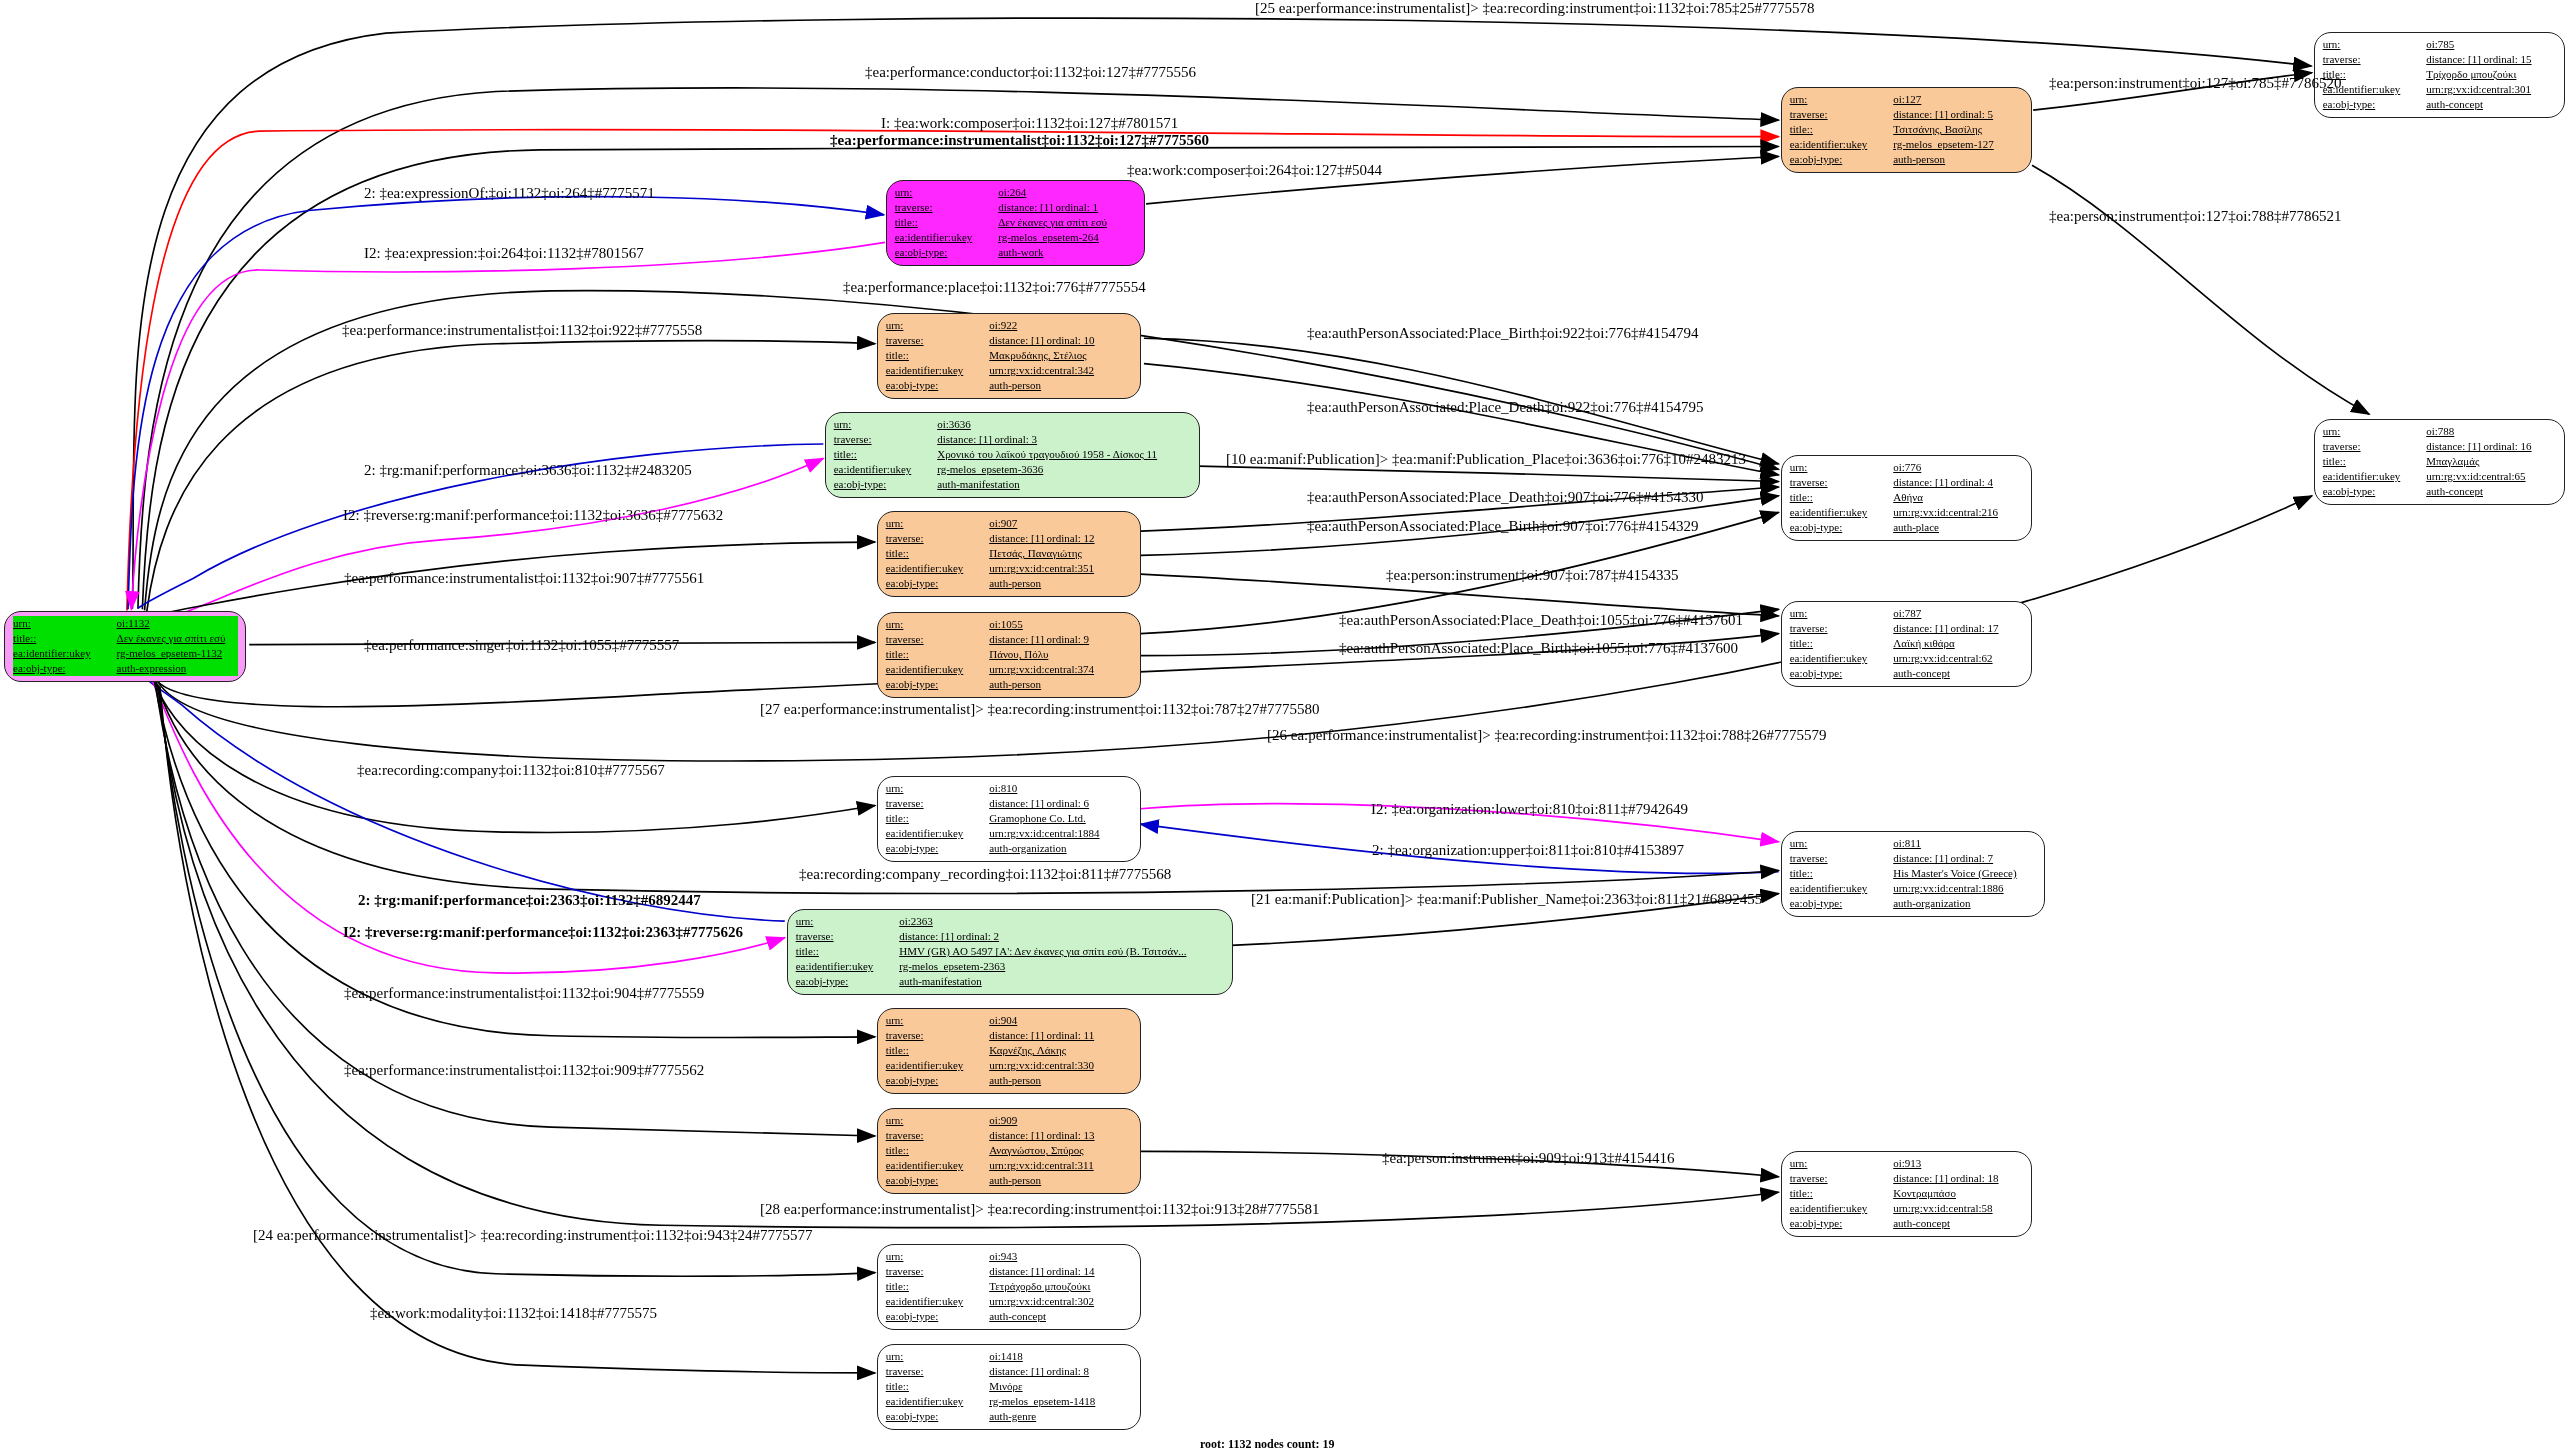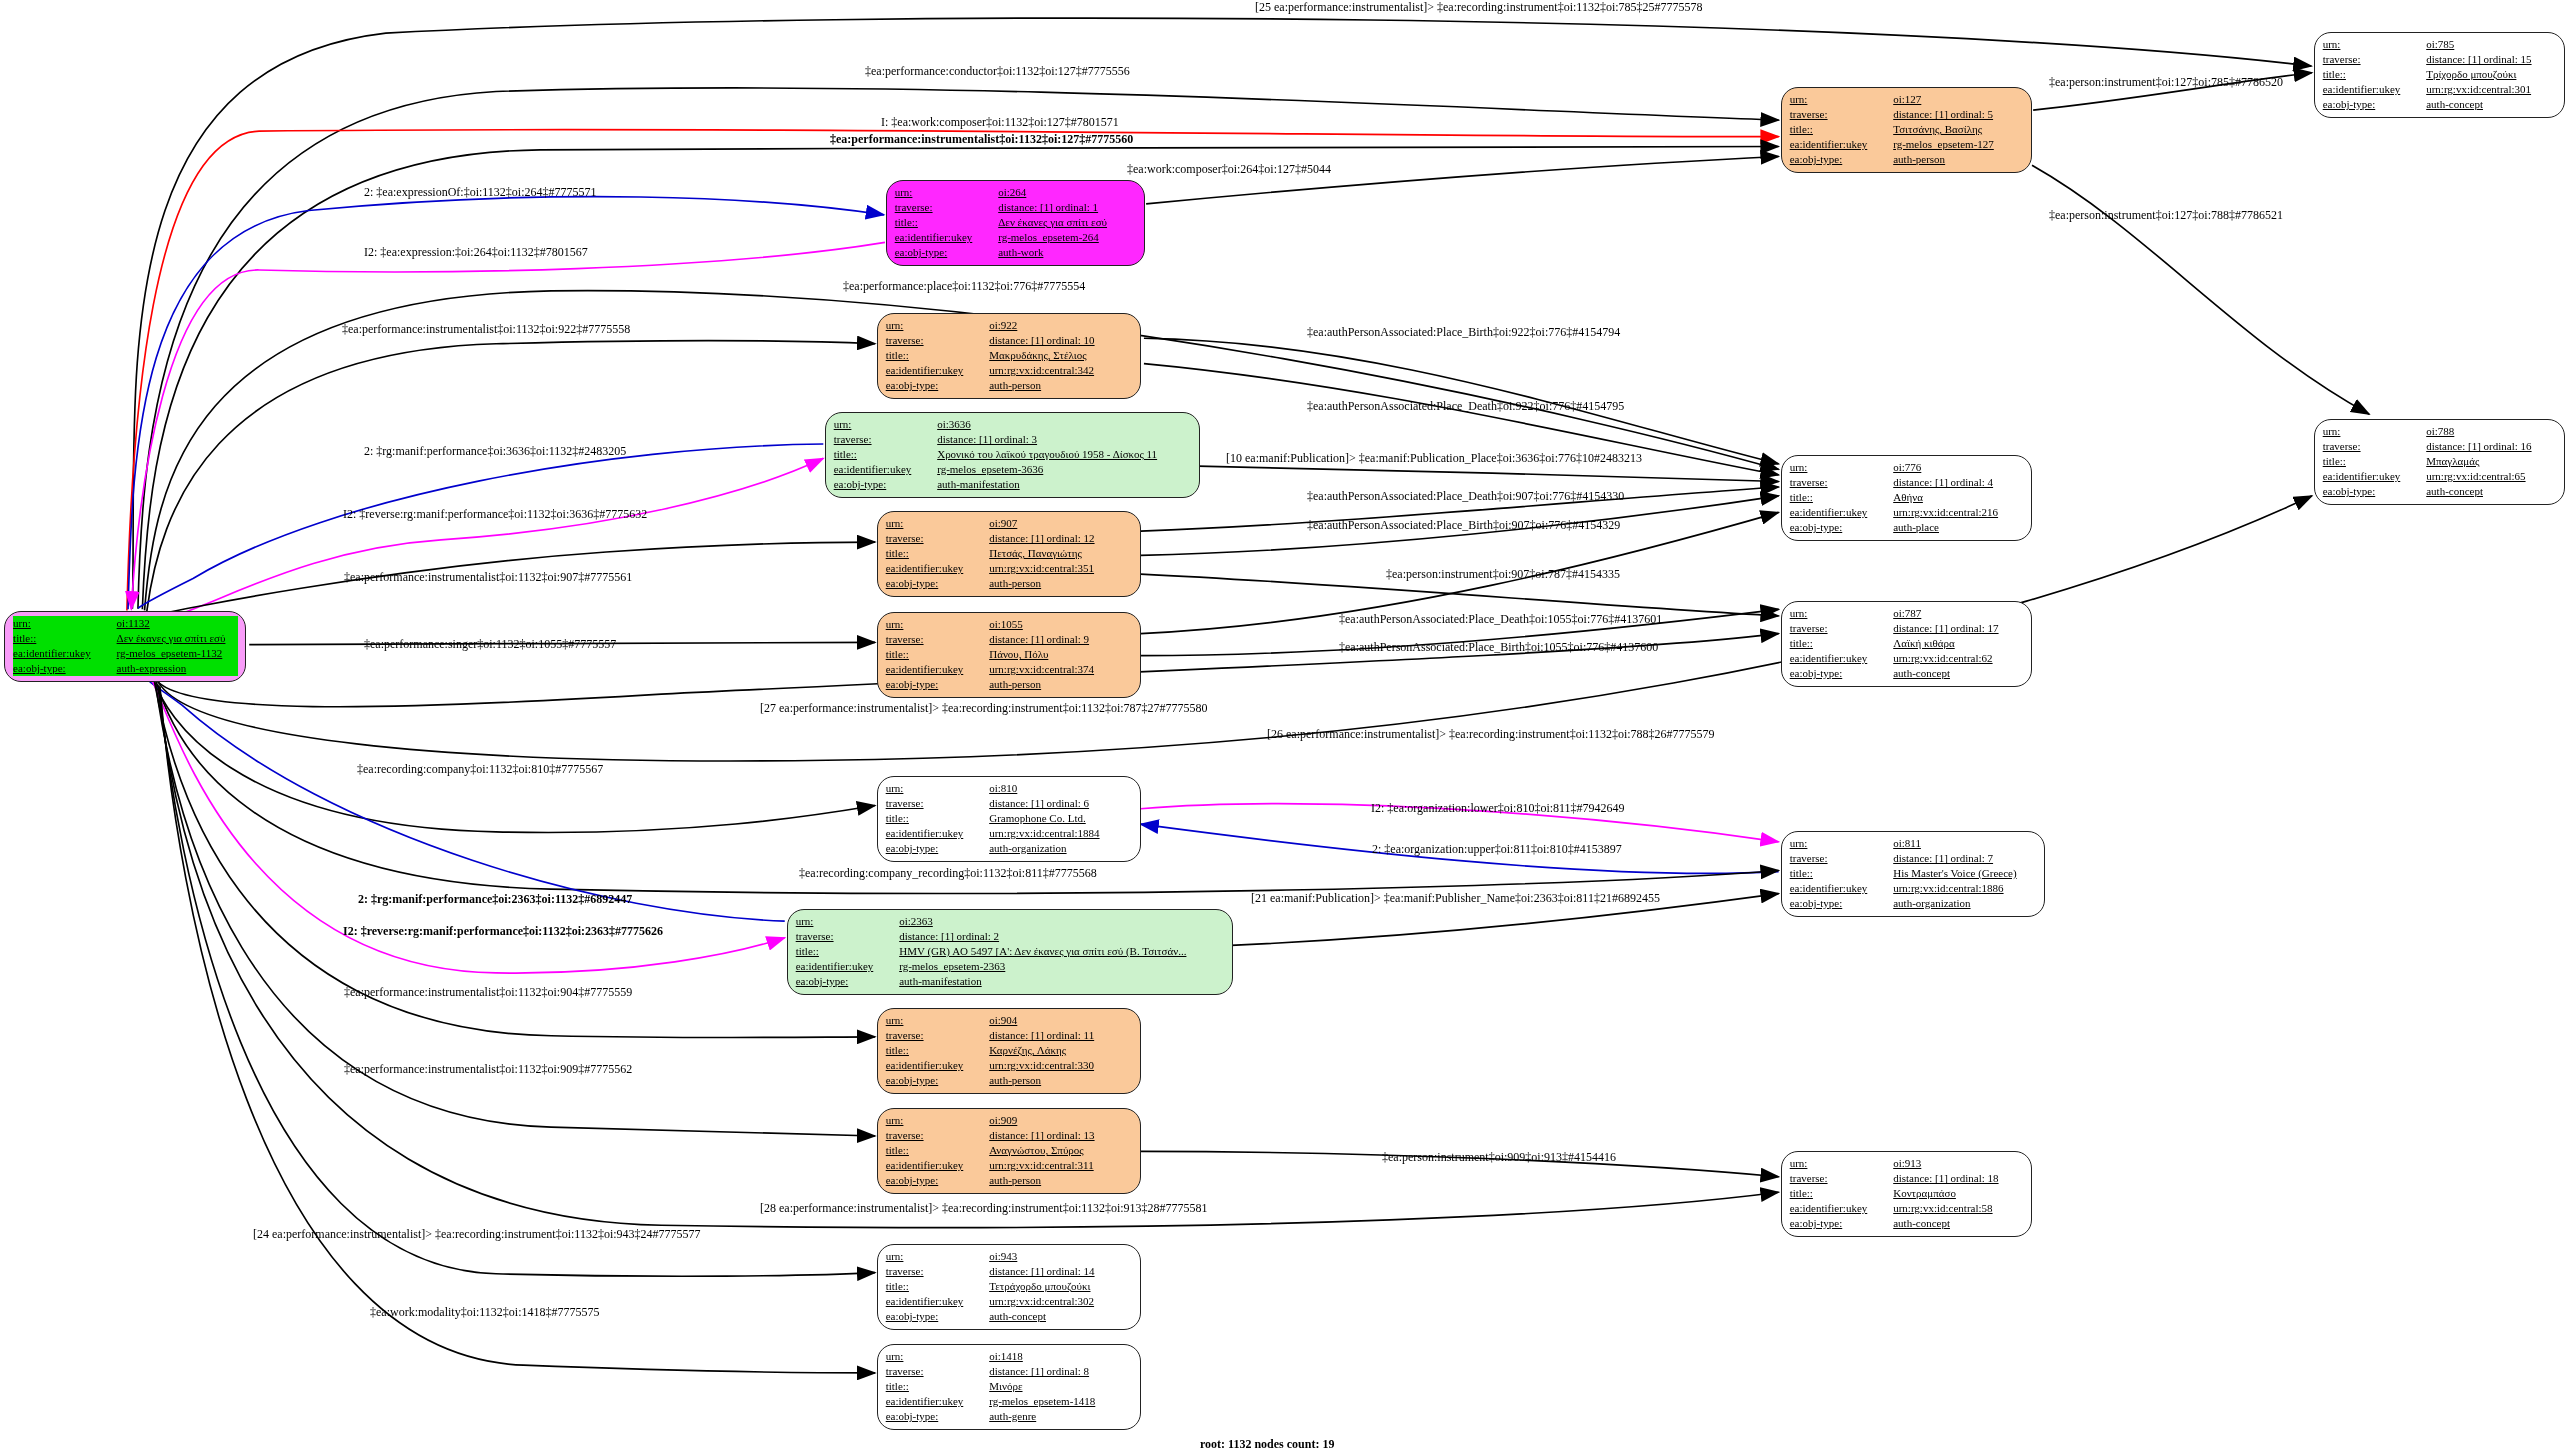--- a/index.html
+++ b/index.html
@@ -12,21 +12,21 @@
   .node td{font-size:11px;line-height:1.30;white-space:nowrap;padding:0 0 0.6px 0;color:#000;}
   .node td.k{width:98px;padding-right:5.5px;}
   .node td.v{}
   .nd-person{background:#fac99a;}
   .nd-manifestation{background:#ccf2cc;}
   .nd-work{background:#ff27ff;}
   .nd-expression{background:#f99cf9;}
   .nd-plain{background:#ffffff;}
   .hl td{background:#00e000;}
   .hl td.k, .hl td.v{background:#00e000;}
-  .elabel{position:absolute;font-size:12px;color:#000;white-space:nowrap;line-height:1;}
+  .elabel{position:absolute;font-size:15px;color:#000;white-space:nowrap;line-height:1;}
   .footer{position:absolute;font-size:12px;color:#000;white-space:nowrap;font-weight:bold;}
 </style>
 </head>
 <body>
 
 <div id="canvas">
 
   <svg id="edges" viewBox="0 0 4675 2641" xmlns="http://www.w3.org/2000/svg">
     <defs>
       <marker id="ar-k" markerWidth="12" markerHeight="9" refX="11" refY="4.5" orient="auto">
@@ -638,21 +638,21 @@
   <div class="elabel" style="left:881px;top:116px;">I: ‡ea:work:composer‡oi:1132‡oi:127‡#7801571</div>
   <div class="elabel" style="left:830px;top:133px;font-weight:bold;">‡ea:performance:instrumentalist‡oi:1132‡oi:127‡#7775560</div>
   <div class="elabel" style="left:364px;top:186px;">2: ‡ea:expressionOf:‡oi:1132‡oi:264‡#7775571</div>
   <div class="elabel" style="left:1127px;top:163px;">‡ea:work:composer‡oi:264‡oi:127‡#5044</div>
   <div class="elabel" style="left:364px;top:246px;">I2: ‡ea:expression:‡oi:264‡oi:1132‡#7801567</div>
   <div class="elabel" style="left:2049px;top:209px;">‡ea:person:instrument‡oi:127‡oi:788‡#7786521</div>
   <div class="elabel" style="left:843px;top:280px;">‡ea:performance:place‡oi:1132‡oi:776‡#7775554</div>
   <div class="elabel" style="left:342px;top:323px;">‡ea:performance:instrumentalist‡oi:1132‡oi:922‡#7775558</div>
   <div class="elabel" style="left:1307px;top:326px;">‡ea:authPersonAssociated:Place_Birth‡oi:922‡oi:776‡#4154794</div>
   <div class="elabel" style="left:1307px;top:400px;">‡ea:authPersonAssociated:Place_Death‡oi:922‡oi:776‡#4154795</div>
-  <div class="elabel" style="left:364px;top:445px;">2: ‡rg:manif:performance‡oi:3636‡oi:1132‡#2483205</div>
+  <div class="elabel" style="left:364px;top:463px;">2: ‡rg:manif:performance‡oi:3636‡oi:1132‡#2483205</div>
   <div class="elabel" style="left:1226px;top:452px;">[10 ea:manif:Publication]&gt; ‡ea:manif:Publication_Place‡oi:3636‡oi:776‡10#2483213</div>
   <div class="elabel" style="left:1307px;top:490px;">‡ea:authPersonAssociated:Place_Death‡oi:907‡oi:776‡#4154330</div>
   <div class="elabel" style="left:343px;top:508px;">I2: ‡reverse:rg:manif:performance‡oi:1132‡oi:3636‡#7775632</div>
   <div class="elabel" style="left:1307px;top:519px;">‡ea:authPersonAssociated:Place_Birth‡oi:907‡oi:776‡#4154329</div>
   <div class="elabel" style="left:344px;top:571px;">‡ea:performance:instrumentalist‡oi:1132‡oi:907‡#7775561</div>
   <div class="elabel" style="left:1386px;top:568px;">‡ea:person:instrument‡oi:907‡oi:787‡#4154335</div>
   <div class="elabel" style="left:364px;top:638px;">‡ea:performance:singer‡oi:1132‡oi:1055‡#7775557</div>
   <div class="elabel" style="left:1339px;top:613px;">‡ea:authPersonAssociated:Place_Death‡oi:1055‡oi:776‡#4137601</div>
   <div class="elabel" style="left:1339px;top:641px;">‡ea:authPersonAssociated:Place_Birth‡oi:1055‡oi:776‡#4137600</div>
   <div class="elabel" style="left:760px;top:702px;">[27 ea:performance:instrumentalist]&gt; ‡ea:recording:instrument‡oi:1132‡oi:787‡27#7775580</div>

